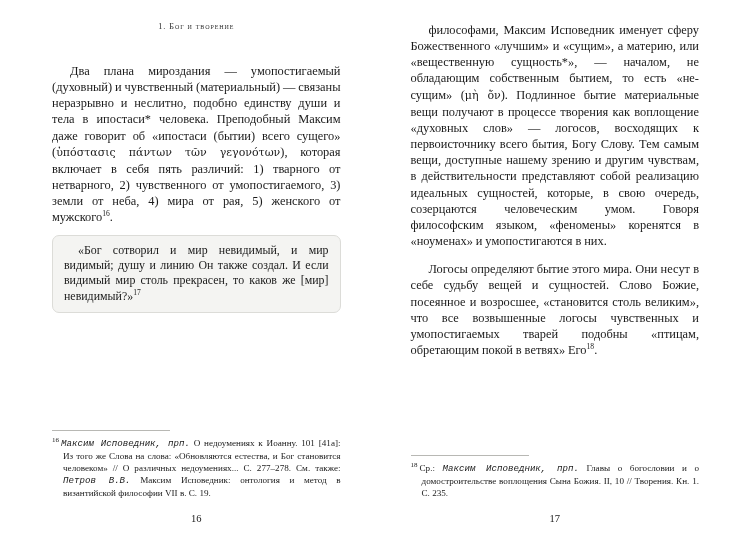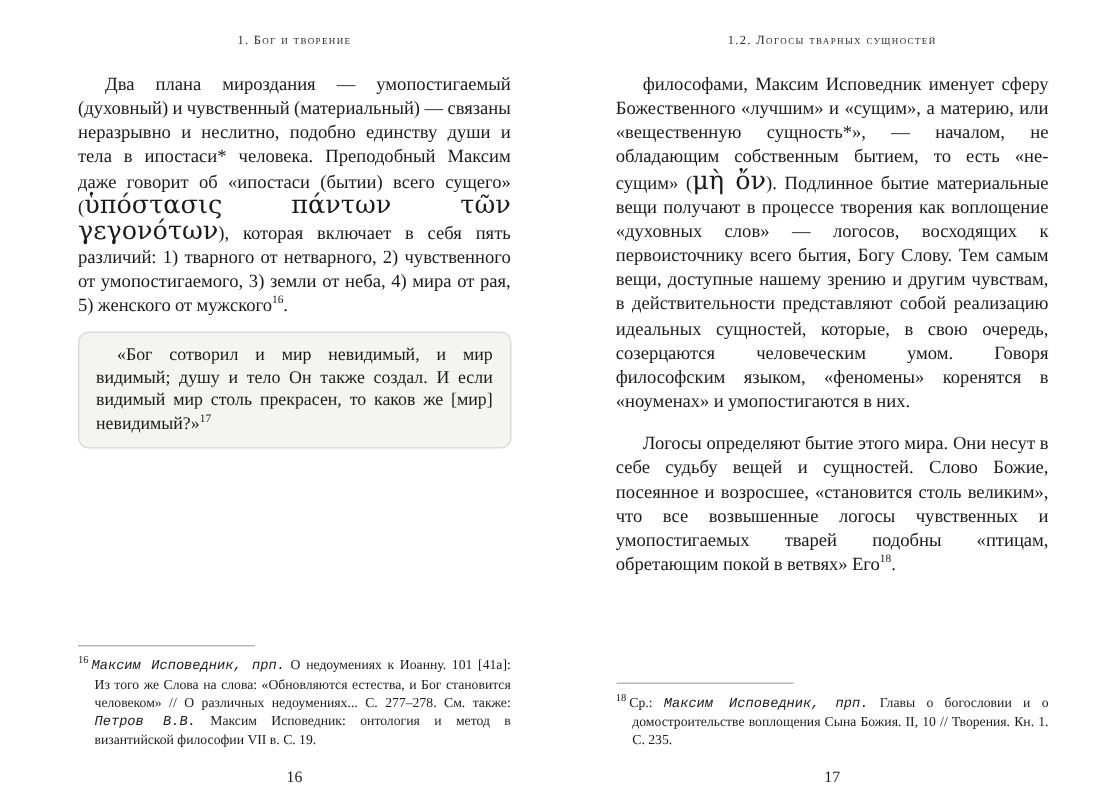--- a/index.html
+++ b/index.html
@@ -34,41 +34,41 @@
   }
   .page-right {
     padding: 22px 38px 10px 42px;
   }
   .running-head {
     text-align: center;
     font-variant: small-caps;
     font-size: 8.3px;
     letter-spacing: 0.9px;
     color: #2a2a2a;
-    margin-bottom: 17px;
+    margin-bottom: 32px;
     white-space: nowrap;
   }
   .body-col {
     flex: 0 0 auto;
   }
   p.para {
     margin: 0;
     text-indent: 18px;
     text-align: justify;
     font-size: 12.4px;
     line-height: 16.15px;
     hyphens: manual;
     word-spacing: -0.2px;
   }
   p.para + p.para {
     margin-top: 12px;
   }
   .greek {
     font-family: "DejaVu Serif", "Liberation Serif", serif;
-    font-size: 17px;
+    font-size: 11px;
   }
   sup.fn {
     font-size: 7.6px;
     vertical-align: super;
     line-height: 0;
   }
   .quote-box {
     margin: 9px 0 9px 0;
     padding: 7px 11px 8px 11px;
     background: #f4f4f2;
@@ -133,40 +133,39 @@
 
   <div class="page page-left">
 
     <div class="running-head">1. Бог и творение</div>
 
     <div class="body-col">
 
       <p class="para">Два плана мироздания — умопостигаемый (духовный) и чувственный (материальный) — связаны неразрывно и неслитно, подобно единству души и тела в ипостаси* человека. Преподобный Максим даже говорит об «ипостаси (бытии) всего сущего» (<span class="greek">ὑπόστασις πάντων τῶν γεγονότων</span>), которая включает в себя пять различий: 1) тварного от нетварного, 2) чувственного от умопостигаемого, 3) земли от неба, 4) мира от рая, 5) женского от мужского<sup class="fn">16</sup>.</p>
 
       <div class="quote-box">
-        <p><span>«Бог сотворил и мир невидимый, и мир видимый; душу и тело Он также создал. И если видимый мир столь прекрасен, то каков же [мир] невидимый?»</span><sup class="fn">17</sup></p>
+        <p><span>«Бог сотворил и мир невидимый, и мир видимый; душу и линию Он также создал. И если видимый мир столь прекрасен, то каков же [мир] невидимый?»</span><sup class="fn">17</sup></p>
       </div>
 
     </div>
 
     <div class="spacer"></div>
 
     <div class="footnotes">
       <div class="fn-rule"></div>
 
       <p class="fn-item"><sup class="fn-marker">16</sup><i>Максим Исповедник, прп.</i> О недоумениях к Иоанну. 101 [41а]: Из того же Слова на слова: «Обновляются естества, и Бог становится человеком» // О различных недоумениях... С. 277–278. См. также: <i>Петров В.В.</i> Максим Исповедник: онтология и метод в византийской философии VII в. С. 19.</p>
 
     </div>
 
     <div class="folio">16</div>
   </div>
 
   <div class="page page-right">
 
-    <div class="running-head">1.2. Логосы тварных сущностей</div>
 
     <div class="body-col">
 
       <p class="para">философами, Максим Исповедник именует сферу Божественного «лучшим» и «сущим», а материю, или «вещественную сущность*», — началом, не обладающим собственным бытием, то есть «не-сущим» (<span class="greek">μὴ ὄν</span>). Подлинное бытие материальные вещи получают в процессе творения как воплощение «духовных слов» — логосов, восходящих к первоисточнику всего бытия, Богу Слову. Тем самым вещи, доступные нашему зрению и другим чувствам, в действительности представляют собой реализацию идеальных сущностей, которые, в свою очередь, созерцаются человеческим умом. Говоря философским языком, «феномены» коренятся в «ноуменах» и умопостигаются в них.</p>
 
       <p class="para">Логосы определяют бытие этого мира. Они несут в себе судьбу вещей и сущностей. Слово Божие, посеянное и возросшее, «становится столь великим», что все возвышенные логосы чувственных и умопостигаемых тварей подобны «птицам, обретающим покой в ветвях» Его<sup class="fn">18</sup>.</p>
     </div>
 
     <div class="spacer"></div>
 

